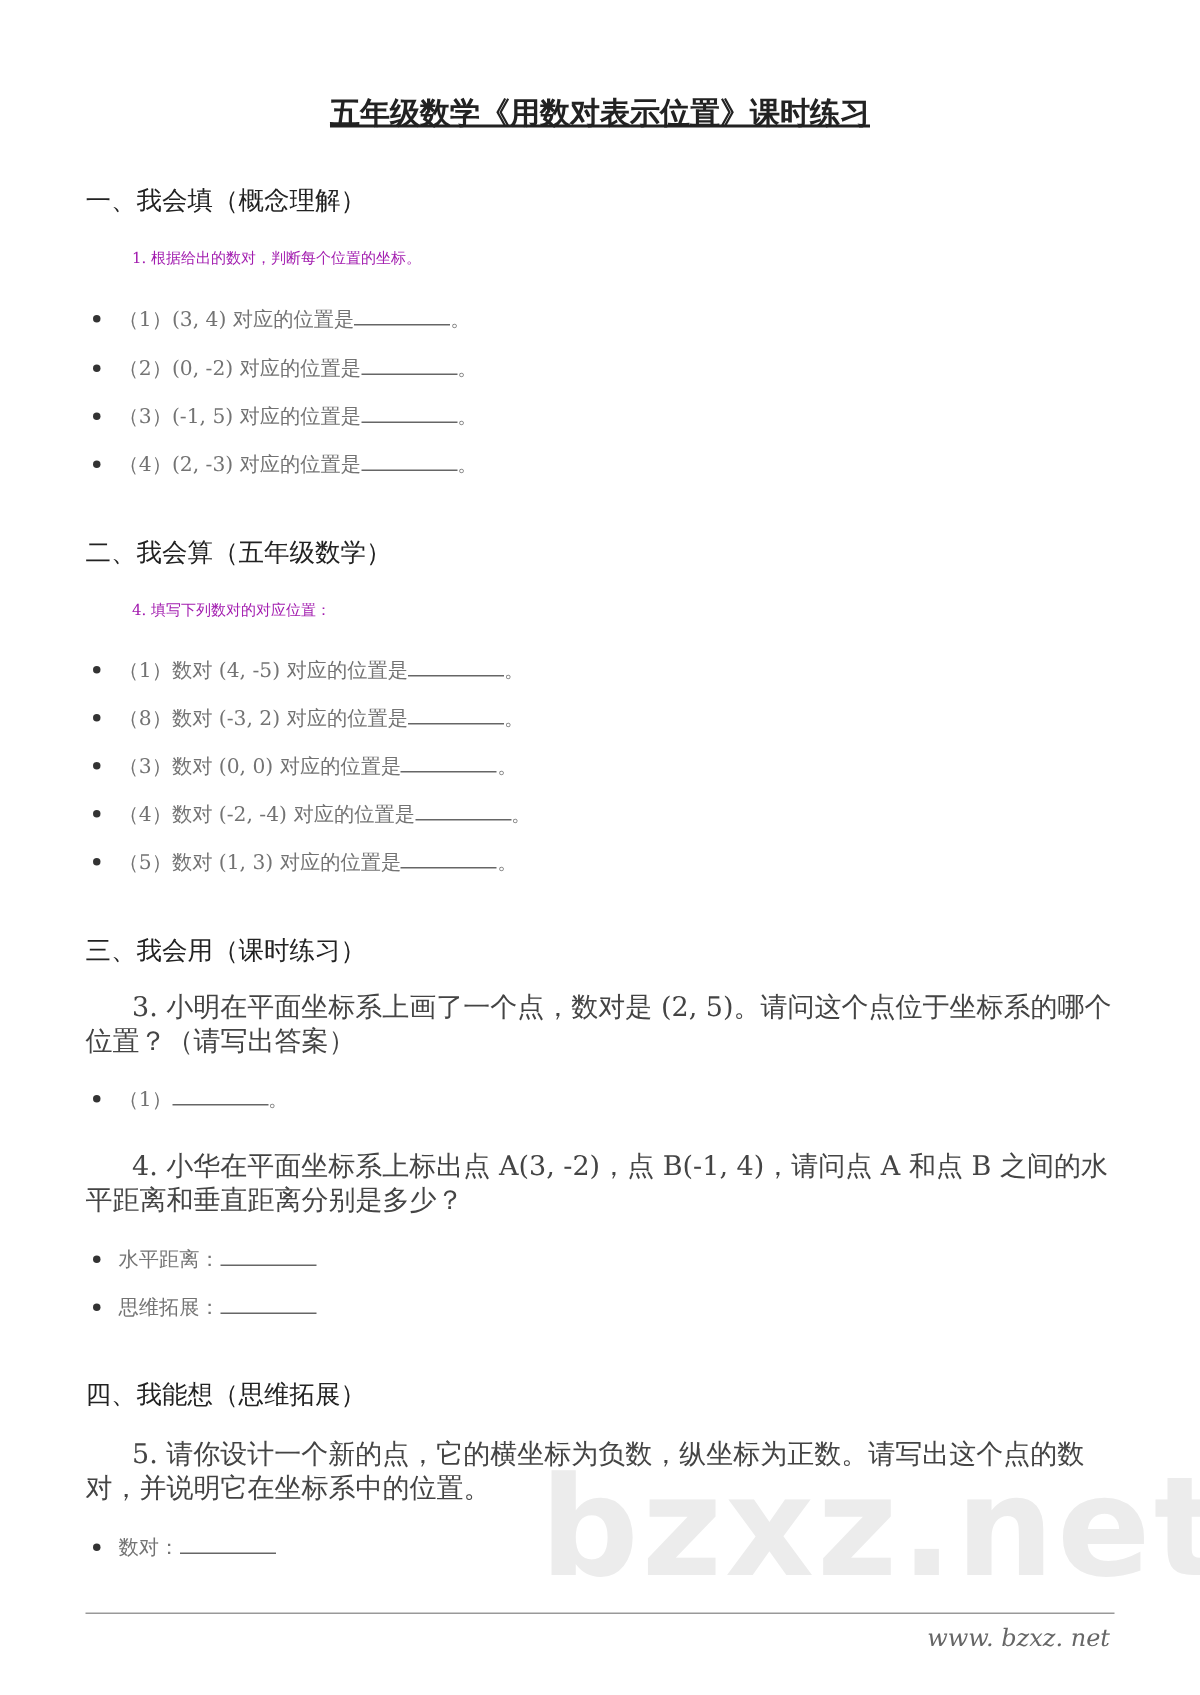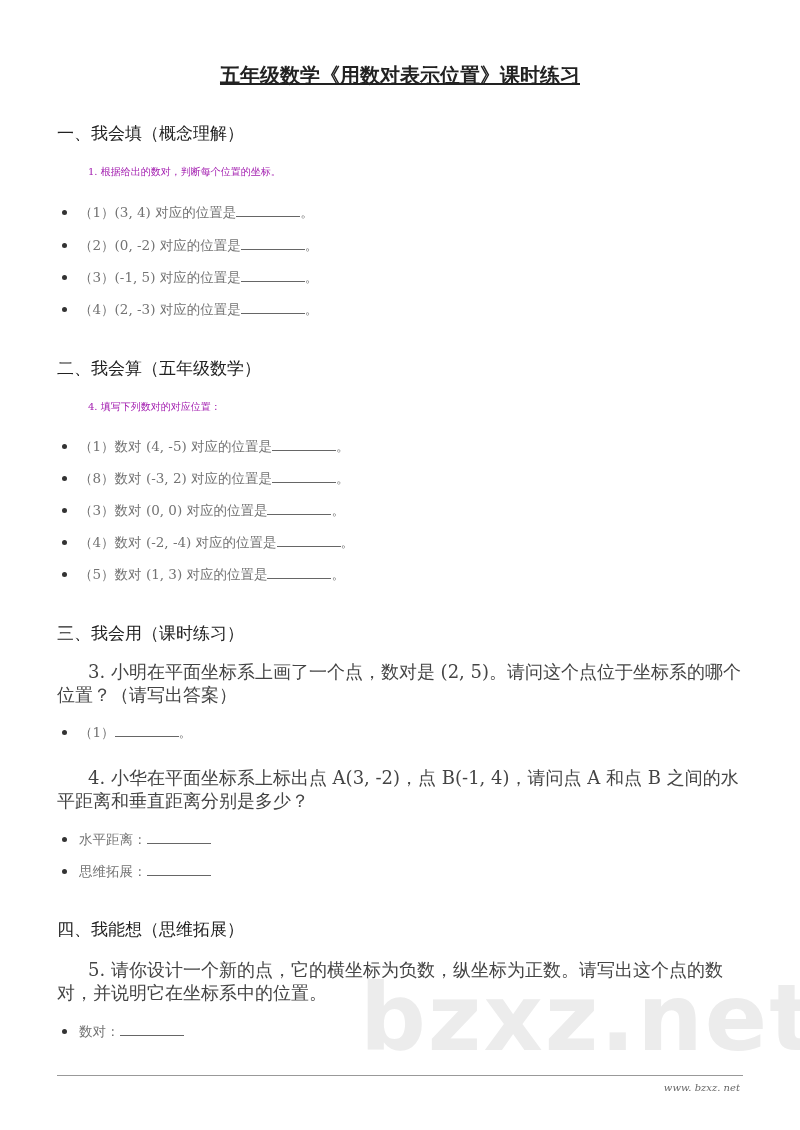--- a/index.html
+++ b/index.html
@@ -8,21 +8,21 @@
   .title { position:absolute; top:62px; left:0; width:800px; text-align:center;
            font-family:"DejaVu Sans","Liberation Sans",sans-serif; font-size:20px; font-weight:bold; color:#222;text-decoration:underline; }
   .h2 { position:absolute; left:57px; font-family:"DejaVu Sans","Liberation Sans",sans-serif;
         font-size:17px; font-weight:normal; color:#222; }
   .q { position:absolute; left:88px; font-size:10px; color:#a21caf;text-align:center; }
   .qwide { position:absolute; left:57px; width:690px; font-size:18px; color:#444; line-height:23px; text-indent:31px; }
   .li { position:absolute; left:62px; font-size:13.5px; color:#737373; white-space:nowrap; }
   .li .dot { display:inline-block; width:5px; height:5px; border-radius:50%; background:#333; margin-right:12px; vertical-align:middle; position:relative; top:-1px; }
   .blank { display:inline-block; width:64px; border-bottom:1px solid #666; height:12px; vertical-align:baseline; }
   .rule { position:absolute; left:57px; top:1075px; width:686px; height:1px; background:#999; }
-  .footer { position:absolute; right:60px; top:1082px; font-style:italic; font-size:10px; color:#666; }
+  .footer { position:absolute; right:60px; top:1082px; font-style:italic; font-size:16px; color:#666; }
   .wm { position:absolute; left:360px; top:965px; font-family:"DejaVu Sans","Liberation Sans",sans-serif;
         font-size:92px; font-weight:bold; color:#ececec; letter-spacing:2px; z-index:0; }
   .content { position:relative; z-index:1; }
 </style>
 </head>
 <body>
 
 <div class="wm">bzxz.net</div>
 
 <div class="content">

